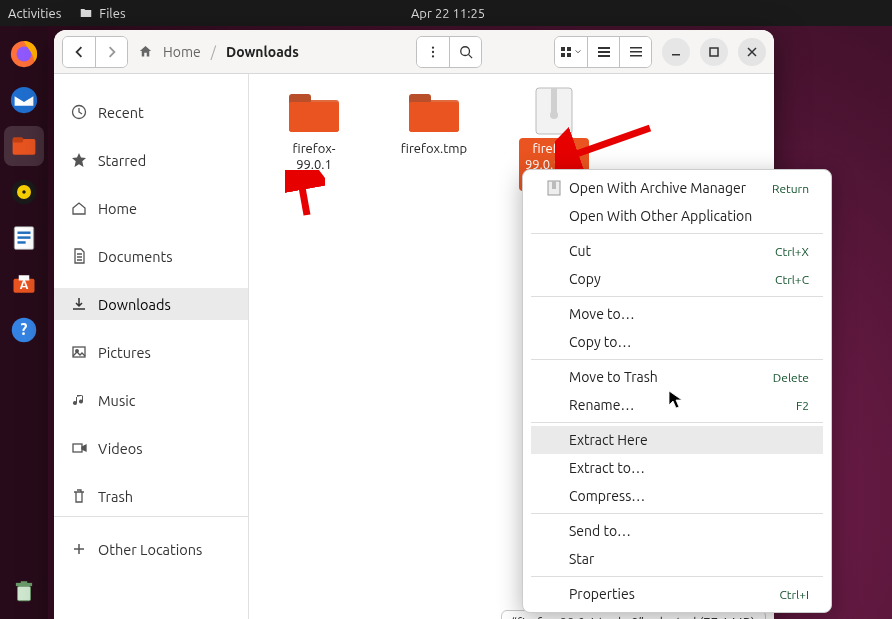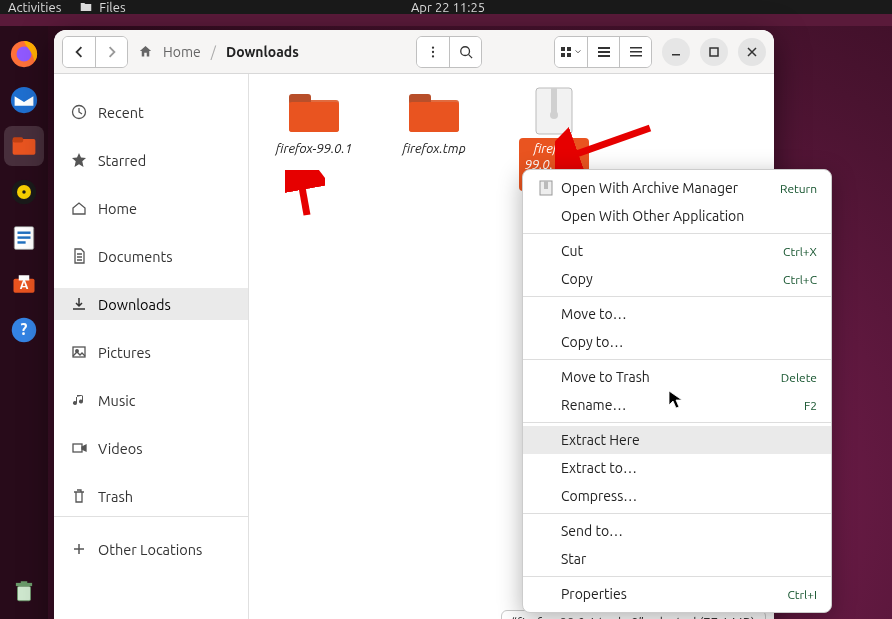--- a/index.html
+++ b/index.html
@@ -1,19 +1,19 @@
 <!DOCTYPE html>
 <html><head>
 <meta charset="utf-8">
 <style>
 * { box-sizing: border-box; margin: 0; padding: 0; font-family: Ubuntu, "Segoe UI", sans-serif; }
 body { width: 892px; height: 619px; background: #5a1a3a; overflow: hidden; position: relative; }
 
 
-.topbar { height: 14px; background: #1a1a1a; color: #ddd; display: flex; align-items: center; font-size: 13px; padding: 0 8px; }
+.topbar { height: 26px; background: #1a1a1a; color: #ddd; display: flex; align-items: center; font-size: 13px; padding: 0 8px; }
 .topbar .left { display: flex; gap: 18px; align-items: center; }
 .topbar .left svg { vertical-align: middle; }
 .topbar .clock { margin: 0 auto; position: absolute; left: 4px; right: 0; text-align: center; pointer-events: none; }
 
 
 .dock { position: absolute; left: 0; top: 26px; bottom: 0; width: 48px; background: rgba(0,0,0,0.55); display: flex; flex-direction: column; align-items: center; padding-top: 8px; gap: 6px; }
 .dock-item { width: 40px; height: 40px; border-radius: 8px; display: flex; align-items: center; justify-content: center; cursor: pointer; }
 .dock-item.active { background: rgba(255,255,255,0.15); }
 .dock-spacer { flex: 1; }
 
@@ -35,30 +35,30 @@
 .tb-spacer { width: 60px; }
 
 .body { flex: 1; display: flex; }
 .sidebar { width: 195px; border-right: 1px solid #e0e0e0; padding: 6px 0; }
 .side-item { display: flex; align-items: center; gap: 10px; padding: 7px 16px; font-size: 14.5px; color: #333; cursor: pointer; margin-top: 16px; }
 .side-item.selected { background: #eaeaea; color: #000; }
 .side-sep { height: 1px; background: #e0e0e0; margin: 4px 0; }
 .side-icon { width: 18px; height: 18px; display: flex; align-items: center; justify-content: center; color: #555; }
 
 .files-area { flex: 1; position: relative; background: #fff; }
-.files-grid { display: flex; gap: 30px; padding: 14px 20px; align-items: flex-start; font-style: italic; }
+.files-grid { display: flex; gap: 30px; padding: 14px 20px; align-items: flex-start; }
 .file-item { width: 90px; display: flex; flex-direction: column; align-items: center; cursor: pointer; }
 .file-icon { width: 56px; height: 46px; display: flex; align-items: center; justify-content: center; }
 .file-label { font-size: 13px; text-align: center; margin-top: 4px; padding: 2px 6px; border-radius: 4px; color: #222; line-height: 1.25; word-break: break-word; }
 .file-item.selected .file-label { background: #e95420; color: #fff; }
 
 .statusbar { position: absolute; right: 8px; bottom: 6px; background: #fff; border: 1px solid #c8c8c8; border-radius: 6px; padding: 4px 10px; font-size: 13px; color: #333; }
 
 
-.context-menu { position: absolute; left: 522px; top: 169px; width: 310px; background: #fff; border: 1px solid #ccc; border-radius: 8px; box-shadow: 0 6px 24px rgba(0,0,0,0.3); padding: 4px 0; z-index: 10; }
+.context-menu { position: absolute; left: 522px; top: 169px; width: 310px; background: #fff; border: 1px solid #ccc; border-radius: 8px; box-shadow: 0 6px 24px rgba(0,0,0,0.3); padding: 4px 8px; z-index: 10; }
 .cm-item { display: flex; align-items: center; padding: 6px 14px; font-size: 14px; color: #222; cursor: pointer; }
 .cm-item:hover, .cm-item.hover { background: #eaeaea; }
 .cm-label { flex: 1; }
 .cm-accel { color: #14532d; font-size: 12px; }
 .cm-sep { height: 1px; background: #ddd; margin: 3px 0; }
 .cm-icon { width: 18px; margin-right: 6px; display: flex; align-items: center; justify-content: center; }
 
 
 .arrow { position: absolute; pointer-events: none; }
 

